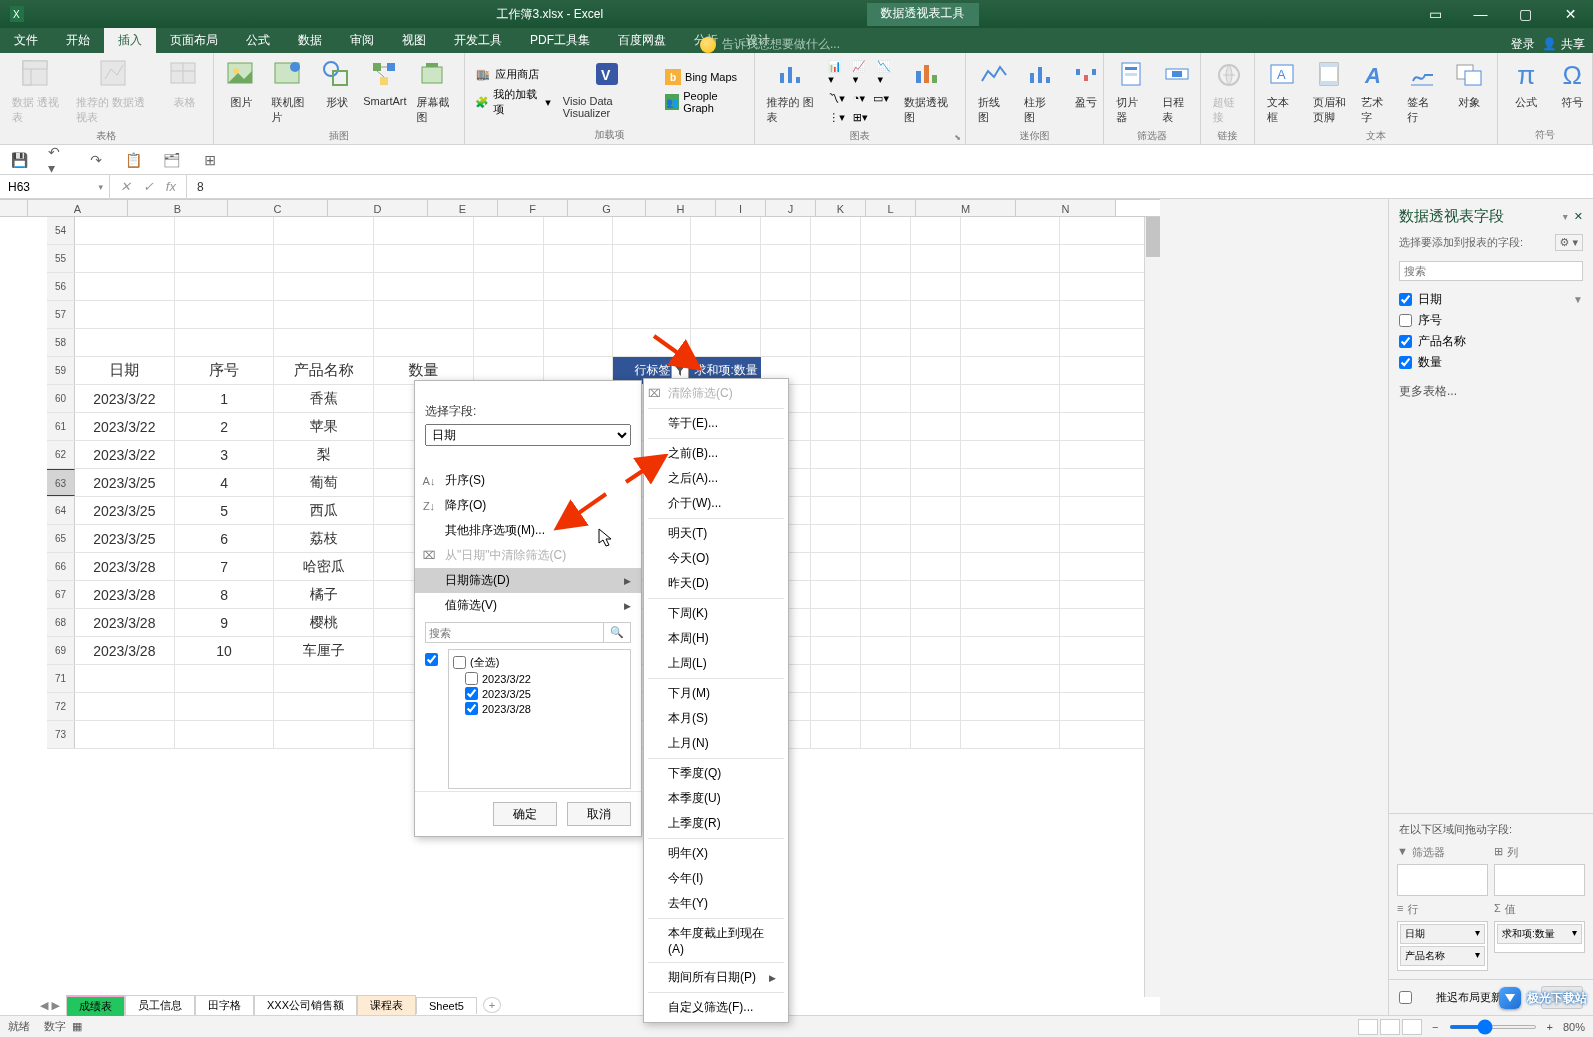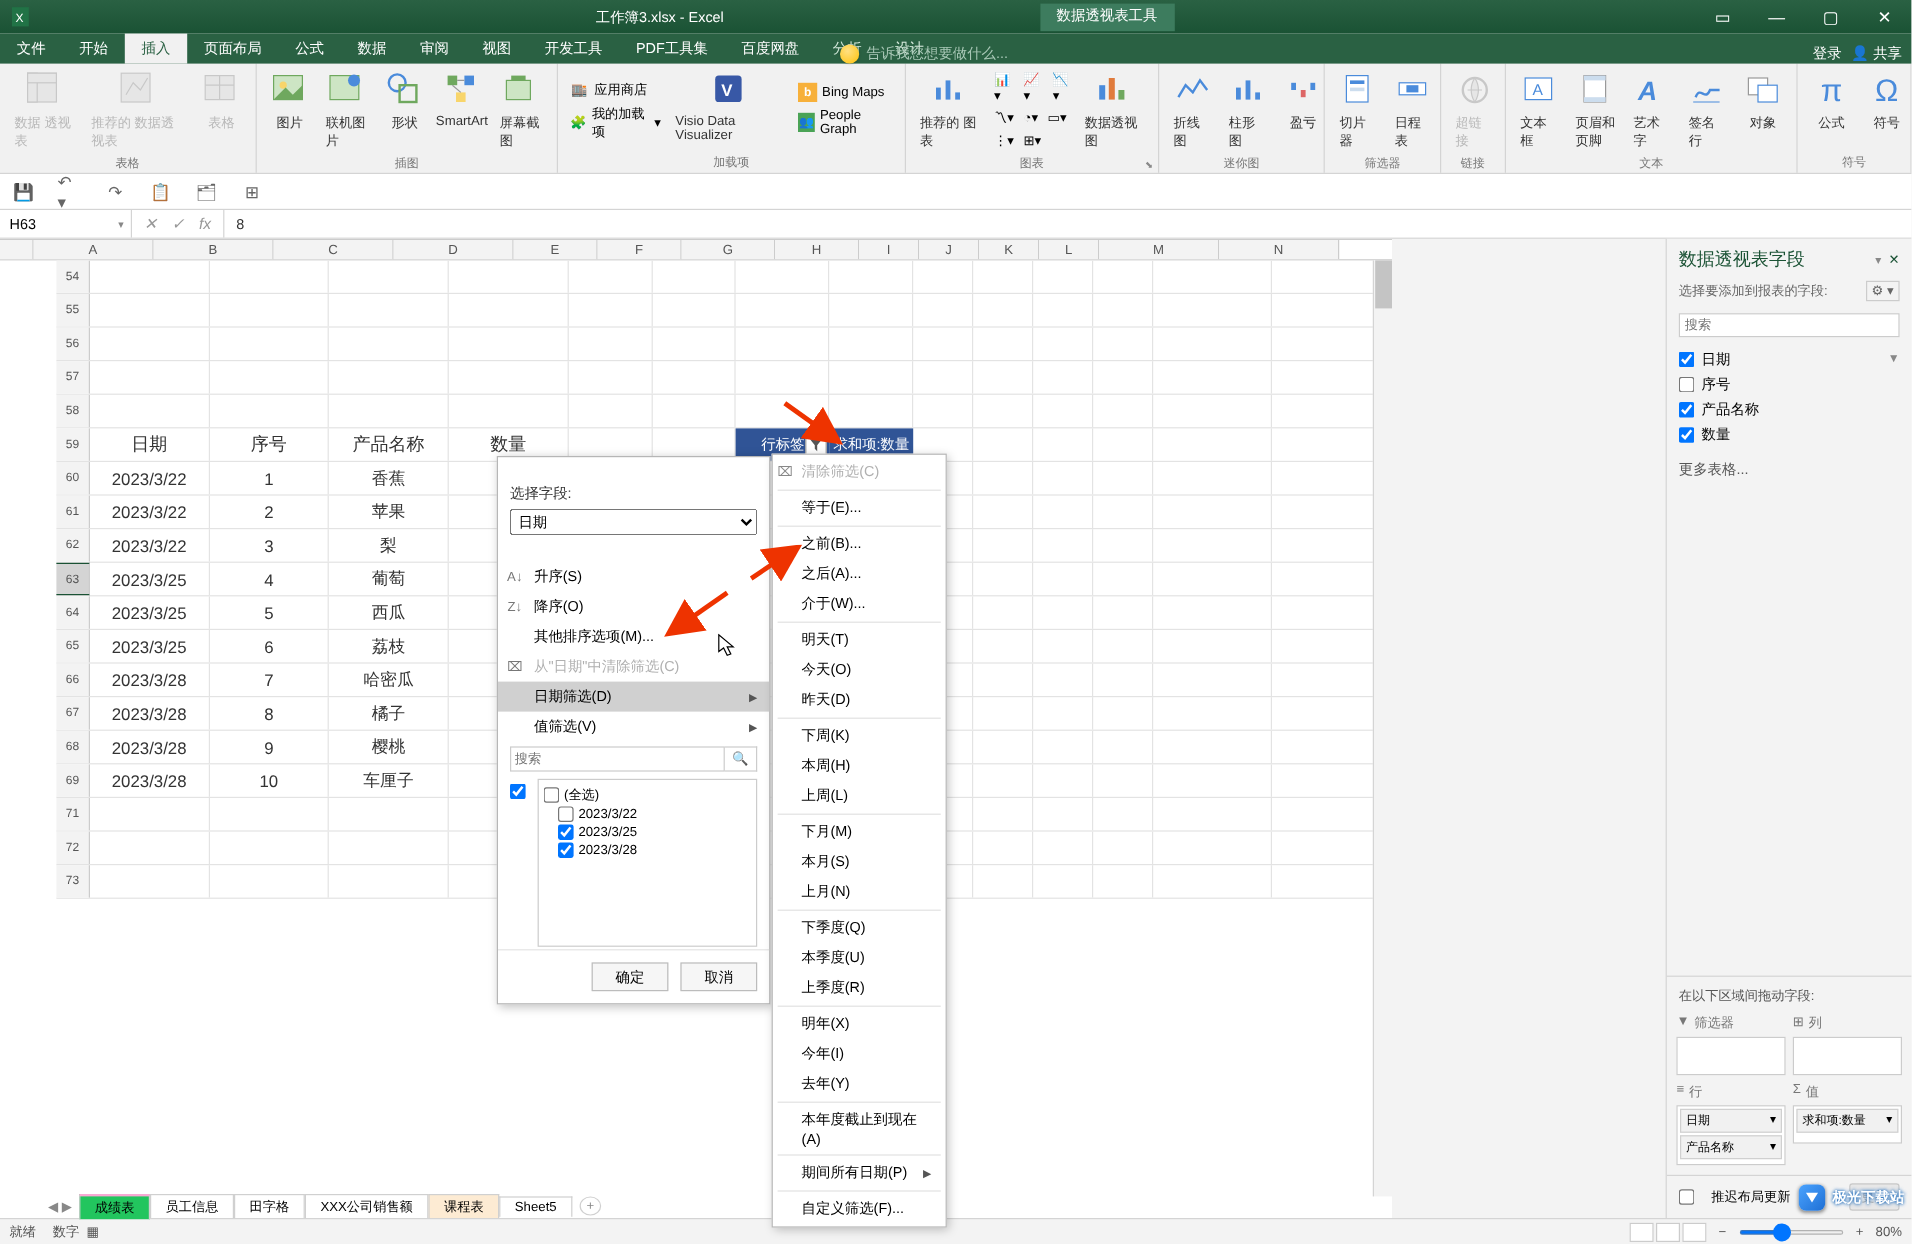--- a/index.html
+++ b/index.html
@@ -72,21 +72,21 @@
   .field-list { padding: 4px 10px; }
   .field-list label { display: flex; align-items: center; gap: 6px; padding: 2px 0; cursor: pointer; }
   .field-list .filter-tiny { margin-left: auto; color: #888; font-size: 10px; }
   .more-tables { padding: 6px 10px; color: #555; }
   .drag-hint { padding: 8px 10px; font-size: 11px; color: #555; border-top: 1px solid #d4d4d4; margin-top: auto; }
   .drop-zones { display: grid; grid-template-columns: 1fr 1fr; gap: 6px; padding: 0 8px 8px; }
   .drop-zone { font-size: 11px; }
   .drop-zone .dz-label { color: #777; margin-bottom: 4px; display: flex; gap: 4px; }
   .dz-box { background: #fff; border: 1px solid #ccc; min-height: 32px; padding: 2px; }
   .dz-item { background: #f1f1f1; border: 1px solid #d0d0d0; font-size: 10px; padding: 2px 4px; display: flex; justify-content: space-between; margin-bottom: 2px; }
-  .defer-row { font-size: 11px; padding: 6px 10px; display: flex; align-items: center; gap: 14px; border-top: 1px solid #d4d4d4; }
+  .defer-row { font-size: 11px; padding: 6px 10px; display: flex; align-items: center; gap: 24px; border-top: 1px solid #d4d4d4; }
 
   
   .filter-popup { position: absolute; left: 414px; top: 380px; width: 228px; background: #fff; border: 1px solid #b6b6b6; box-shadow: 2px 2px 8px rgba(0,0,0,0.25); font-size: 12px; z-index: 50; }
   .filter-popup .sec { padding: 22px 10px; }
   .filter-popup .label { color: #333; margin-bottom: 4px; }
   .filter-popup select { width: 100%; font-size: 12px; padding: 2px; }
   .filter-popup .menu-item { padding: 4px 10px 4px 30px; display: flex; align-items: center; position: relative; }
   .filter-popup .menu-item .li-ico { position: absolute; left: 6px; width: 16px; height: 16px; display: flex; align-items: center; justify-content: center; font-size: 11px; color: #777; }
   .filter-popup .menu-item.disabled { color: #b0b0b0; }
   .filter-popup .menu-item.hover { background: #d0d0d0; }

